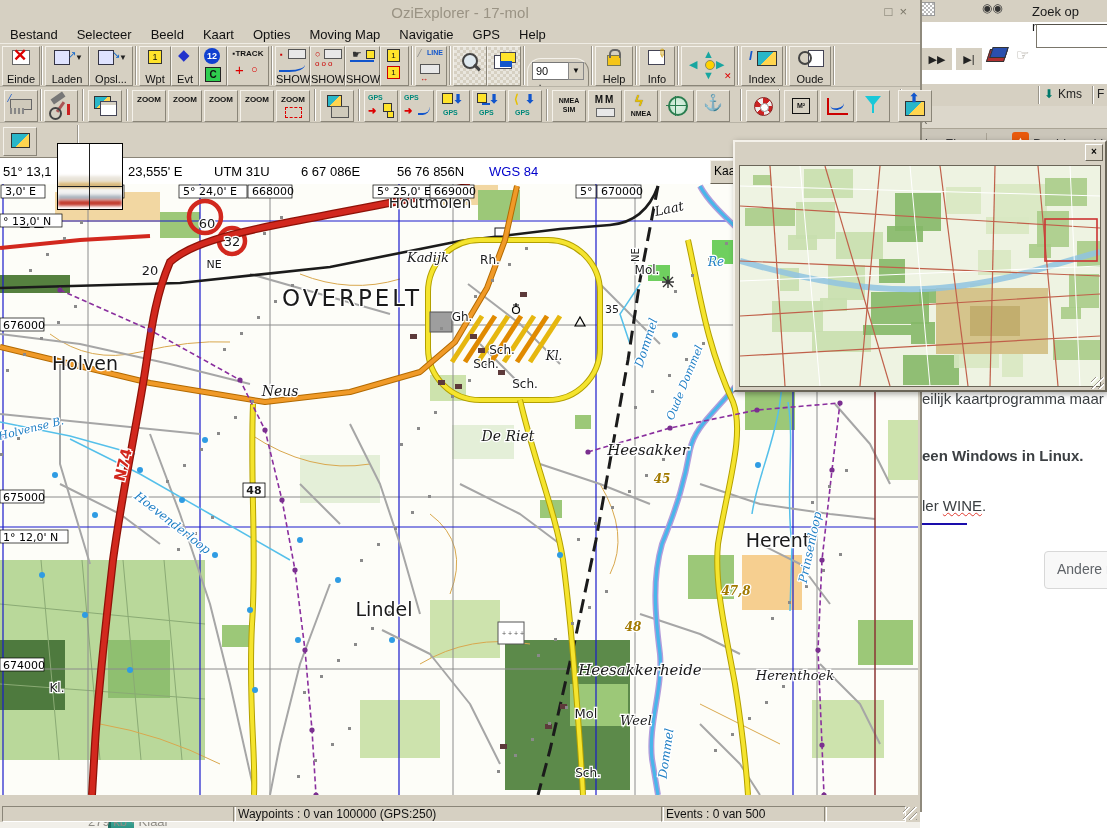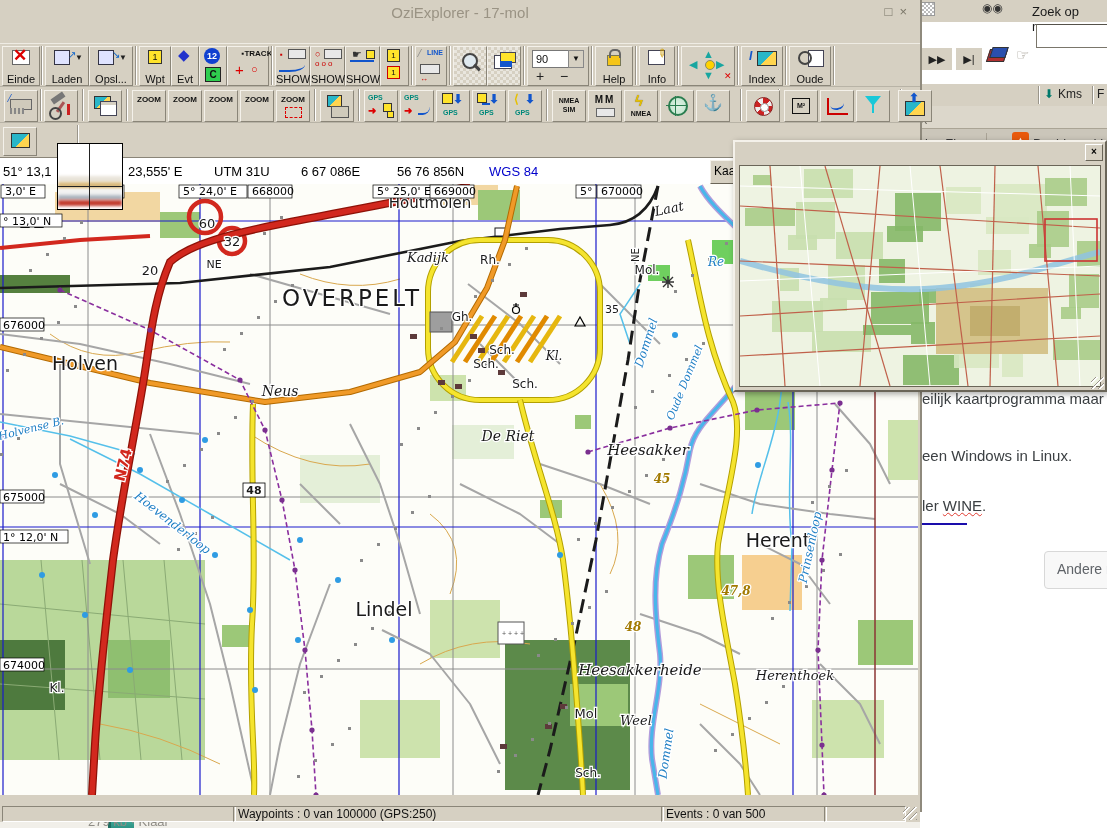--- a/index.html
+++ b/index.html
@@ -100,37 +100,48 @@
     <span style="position:absolute;left:0px;top:8px;font-size:11px;color:#6a675e;">X</span>
   </div>
   <div class="abs tabstrip">
     <span style="position:absolute;left:5px;top:7px;">las Flow</span>
     <div style="position:absolute;left:66px;top:4px;width:1px;height:22px;background:#a9a396;"></div>
     <div class="tab-ico">▲</div>
     <span style="position:absolute;left:113px;top:7px;">Dashboard l</span>
   </div>
   <div class="abs" style="left:0;top:158px;width:187px;height:670px;background:#fff;">
     <div class="abs pagetext" style="left:2px;top:232px;">eilijk kaartprogramma maar kan ze</div>
-    <div class="abs pagetext" style="left:2px;top:289px;">een Windows in Linux.</div>
+    <div class="abs pagetext" style="left:2px;top:289px;font-weight:bold;">een Windows in Linux.</div>
     <div class="abs pagetext" style="left:2px;top:339px;"><span>ler </span><span class="wine">WINE</span><span>.</span></div>
     <div class="abs linkline" style="top:365px;"></div>
     <div class="abs andere-btn" style="top:393px;left:124px;">Andere me</div>
   </div>
 </div>
 
 <div class="abs" id="bottom-strip">
   <div class="abs teal-sq"></div>
   <div class="abs kbtext">279 kb · Klaar</div>
 </div>
 
 <div class="abs" id="ozi">
   <div class="abs" id="titlebar">
     <div id="title">OziExplorer - 17-mol</div>
     <div class="abs title-btns"><span>□</span><span>×</span></div>
   </div>
+  <div class="abs" id="menubar">
+        <span class="menu-item">Bestand</span>
+        <span class="menu-item">Selecteer</span>
+        <span class="menu-item">Beeld</span>
+        <span class="menu-item">Kaart</span>
+        <span class="menu-item">Opties</span>
+        <span class="menu-item">Moving Map</span>
+        <span class="menu-item">Navigatie</span>
+        <span class="menu-item">GPS</span>
+        <span class="menu-item">Help</span>
+      </div>
 
   <div class="abs tbrow" id="tb1">
         <div class="btn" style="left: 2px; top: 2px; width: 36px; height: 38px;">
           <div class="cap" style="">Einde</div>
           <div class="ico" style="left: 9px; top: 3px; width: 16px; height: 13px; background: rgb(255, 255, 255); border: 1px solid rgb(102, 102, 102);"></div>
           <div class="ico" style="left: 6px; top: 0px; width: 22px; height: 18px; color: rgb(221, 0, 0); font-size: 17px; font-weight: bold; line-height: 18px;">✕</div>
         </div>
         <div class="vsep" style="left: 41px; height: 39px;"></div>
         <div class="btn" style="left: 45px; top: 2px; width: 42px; height: 38px;">
           <div class="cap" style="">Laden</div>
@@ -151,21 +162,21 @@
         </div>
         <div class="btn" style="left: 171px; top: 2px; width: 26px; height: 38px;">
           <div class="cap" style="">Evt</div>
           <div class="ico" style="left: 6px; top: -1px; color: rgb(34, 51, 204); font-size: 15px;">◆</div>
         </div>
         <div class="btn" style="left: 199px; top: 2px; width: 26px; height: 38px;">
           <div class="ico" style="left: 4px; top: 1px; width: 16px; height: 16px; background: rgb(16, 64, 208); border-radius: 50%; color: rgb(255, 255, 255); font-size: 9px; font-weight: bold; line-height: 16px; text-align: center;">12</div>
           <div class="ico" style="left: 5px; top: 20px; width: 14px; height: 13px; background: rgb(47, 206, 79); border: 1px solid rgb(34, 34, 34); font-size: 10px; font-weight: bold; line-height: 13px; text-align: center;">C</div>
         </div>
         <div class="btn" style="left: 227px; top: 2px; width: 40px; height: 38px;">
-          <div class="ico" style="left: 2px; top: 2px; width: 36px; height: 9px; color: rgb(17, 17, 17); font-size: 8px; font-weight: bold; margin-left: 9px;">▪TRACK</div>
+          <div class="ico" style="left: 2px; top: 2px; width: 36px; height: 9px; color: rgb(17, 17, 17); font-size: 8px; font-weight: bold;">▪TRACK</div>
           <div class="ico" style="left: 7px; top: 14px; color: rgb(221, 0, 0); font-size: 15px;">+</div>
           <div class="ico" style="left: 23px; top: 16px; color: rgb(221, 0, 0); font-size: 11px;">○</div>
         </div>
         <div class="vsep" style="left: 271px; height: 39px;"></div>
         <div class="btn" style="left: 275px; top: 2px; width: 33px; height: 38px;">
           <div class="ico" style="left: 4px; top: 3px; color: rgb(204, 0, 0); font-size: 8px;">▪</div>
           <div class="ico" style="left: 12px; top: 2px; width: 16px; height: 8px; background: rgb(232, 232, 232); border: 1px solid rgb(85, 85, 85);"></div>
           <div class="ico" style="left: 3px; top: 13px; width: 26px; height: 10px; border-bottom: 2px solid rgb(17, 85, 204); border-radius: 0px 0px 60%;"></div>
           <div class="cap2 cap" style="">SHOW</div>
         </div>
@@ -196,21 +207,21 @@
         <div class="btn checker" style="left: 453px; top: 2px; width: 32px; height: 38px;">
           <div class="ico" style="left: 8px; top: 6px; width: 12px; height: 12px; border: 2px solid rgb(68, 68, 68); border-radius: 50%; background: rgb(223, 233, 239);"></div>
           <div class="ico" style="left: 19px; top: 19px; width: 8px; height: 3px; background: rgb(68, 68, 68); transform: rotate(45deg);"></div>
         </div>
         <div class="btn checker" style="left: 487px; top: 2px; width: 32px; height: 38px;">
           <div class="ico" style="left: 6px; top: 8px; width: 16px; height: 12px; background: rgb(255, 255, 255); border: 1px solid rgb(68, 68, 85);"></div>
           <div class="ico" style="left: 12px; top: 5px; width: 14px; height: 9px; background: rgb(255, 227, 43); border: 1px solid rgb(68, 68, 85);"></div>
           <div class="ico" style="left: 12px; top: 14px; width: 12px; height: 6px; background: rgb(17, 85, 204);"></div>
         </div>
         <div class="vsep" style="left: 523px; height: 39px;"></div>
-        <div class="btn" style="left: 527px; top: 2px; width: 60px; height: 38px;">
+        <div class="btn" style="left: 527px; top: 14px; width: 60px; height: 38px; border-radius: 14px;">
           <div class="ico" style="left: 4px; top: 3px; width: 34px; height: 16px; background: rgb(255, 255, 255); border: 1px solid rgb(119, 119, 119); font-size: 11px; text-align: left; padding-left: 3px; line-height: 16px;">90</div>
           <div class="ico" style="left: 40px; top: 3px; width: 14px; height: 16px; background: rgb(214, 208, 194); border: 1px solid rgb(136, 136, 136); font-size: 8px; line-height: 16px; text-align: center;">▼</div>
           <div class="ico" style="left: 8px; top: 21px; font-size: 14px; color: rgb(34, 34, 34);">+</div>
           <div class="ico" style="left: 32px; top: 21px; font-size: 14px; color: rgb(34, 34, 34);">−</div>
         </div>
         <div class="vsep" style="left: 591px; height: 39px;"></div>
         <div class="btn" style="left: 595px; top: 2px; width: 36px; height: 38px;">
           <div class="cap" style="">Help</div>
           <div class="ico" style="left: 11px; top: 8px; width: 12px; height: 9px; background: rgb(245, 197, 24); border: 1px solid rgb(119, 119, 85);"></div>
           <div class="ico" style="left: 13px; top: 2px; width: 8px; height: 7px; border-top: 2px solid rgb(102, 102, 102); border-right: 2px solid rgb(102, 102, 102); border-left: 2px solid rgb(102, 102, 102); border-image: initial; border-bottom: none; border-radius: 5px 5px 0px 0px;"></div>

